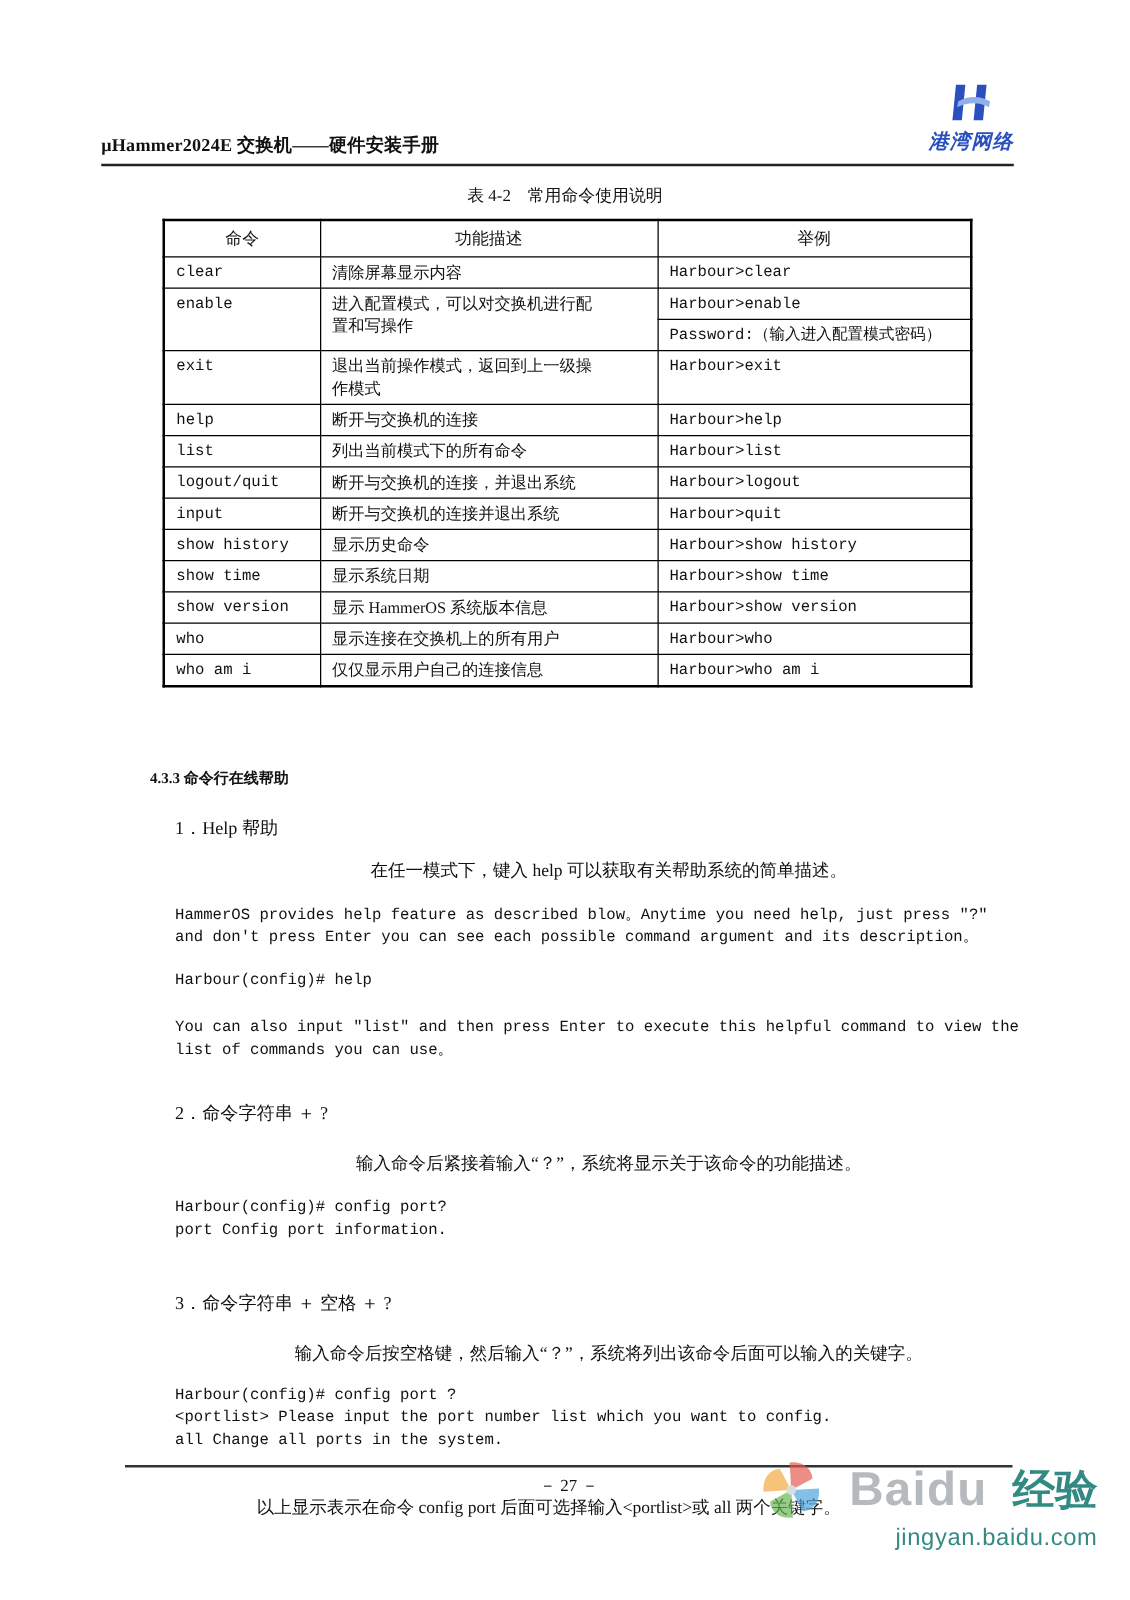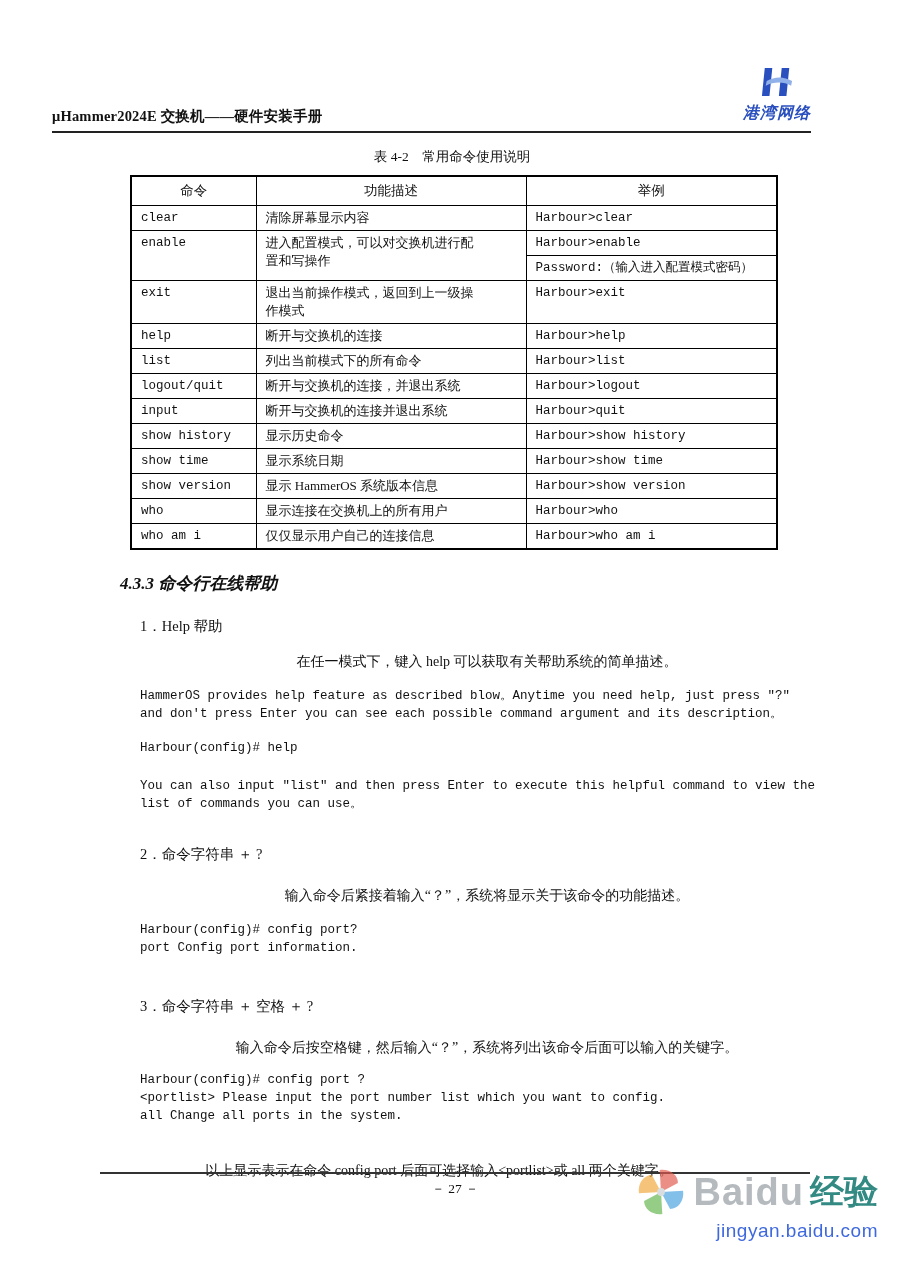--- a/index.html
+++ b/index.html
@@ -9,21 +9,21 @@
     width: 904px; height: 1280px;
     margin: 0 auto;
     background: #ffffff;
     font-family: "Liberation Serif", "DejaVu Serif", serif;
     color: #111;
     overflow: hidden;
   }
 
   
   .hdr {
-    margin: 66px 93px 0 52px;
+    margin: 66px 93px 0 81px;
     display: flex;
     justify-content: space-between;
     align-items: flex-end;
     border-bottom: 2px solid #222;
     padding-bottom: 5px;
   }
   .hdr-title { font-size: 14.5px; font-weight: bold; letter-spacing: .2px; }
   .logo { display: flex; align-items: center; gap: 5px; padding-bottom: 2px; flex-direction: column; }
   .logo-text { color: #2a4fbe; font-weight: bold; font-style: italic; font-size: 16px;
                font-family: "Liberation Sans", sans-serif; letter-spacing: 1px; }
@@ -53,21 +53,21 @@
   col.c-desc { width: 270px; }
   col.c-ex { width: 251px; }
   td.cmd, td.ex {
     font-family: "Liberation Mono", "DejaVu Sans Mono", monospace;
     font-size: 12.5px;
     white-space: pre-line;
   }
   td.desc { font-size: 13px; white-space: pre-line; }
 
   
-  .sec-heading { margin: 22px 0 0 120px; font-size: 17px; font-weight: bold; font-style: italic; }
+  .sec-heading { margin: 64px 0 0 120px; font-size: 12px; font-weight: bold; }
   .item-title { margin: 0 93px 0 140px; font-size: 14.5px; }
   .para { margin: 0 70px 0 140px; font-size: 14px; line-height: 19px; text-align: center; }
   .code {
     margin: 0 60px 0 140px;
     font-family: "Liberation Mono", "DejaVu Sans Mono", monospace;
     font-size: 12.5px;
     line-height: 18px;
     white-space: pre-line;
   }
   .mt14 { margin-top: 14px; } .mt16 { margin-top: 16px; } .mt20 { margin-top: 20px; }
@@ -80,33 +80,33 @@
     border-top: 2px solid #333;
     text-align: center; padding-top: 6px; font-size: 13.5px;
   }
 
   
   .watermark {
     position: absolute; right: 26px; bottom: 38px;
     display: flex; flex-direction: column; align-items: flex-end;
     opacity: 0.85;
   }
-  .wm-row { display: flex; align-items: center; gap: 6px; }
+  .wm-row { display: flex; align-items: center; gap: 20px; }
   .wm-brand {
     font-family: "Liberation Sans", sans-serif; font-weight: bold;
     font-size: 38px; color: #a9aeb3; letter-spacing: 1px;
     text-shadow: 0 0 1px #fff;
   }
   .wm-suffix {
     font-family: "Liberation Sans", sans-serif; font-weight: bold;
     font-size: 34px; color: #0f766e;
   }
   .wm-url {
     font-family: "Liberation Sans", sans-serif;
-    font-size: 19px; color: #1d4ed8; margin-top: 2px; letter-spacing: .5px;
+    font-size: 19px; color: #0f766e; margin-top: 2px; letter-spacing: .5px;
   }
 </style>
 </head>
 <body>
 
 <div class="page">
 
   <div class="hdr">
     <span class="hdr-title">μHammer2024E 交换机——硬件安装手册</span>
     <div class="logo">

